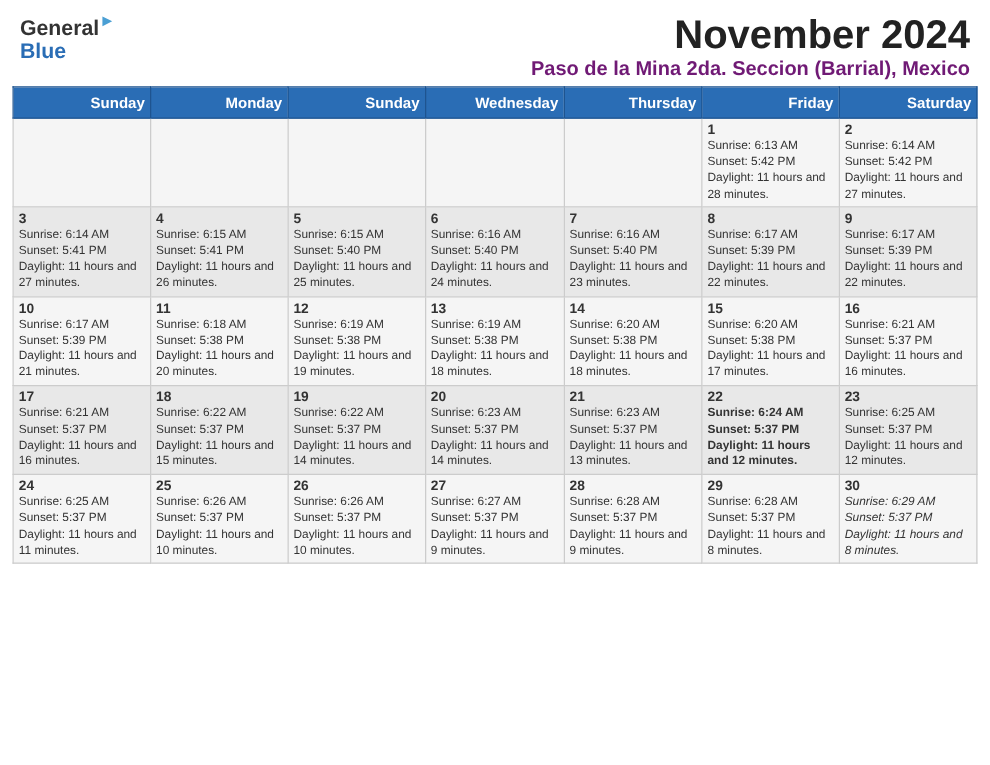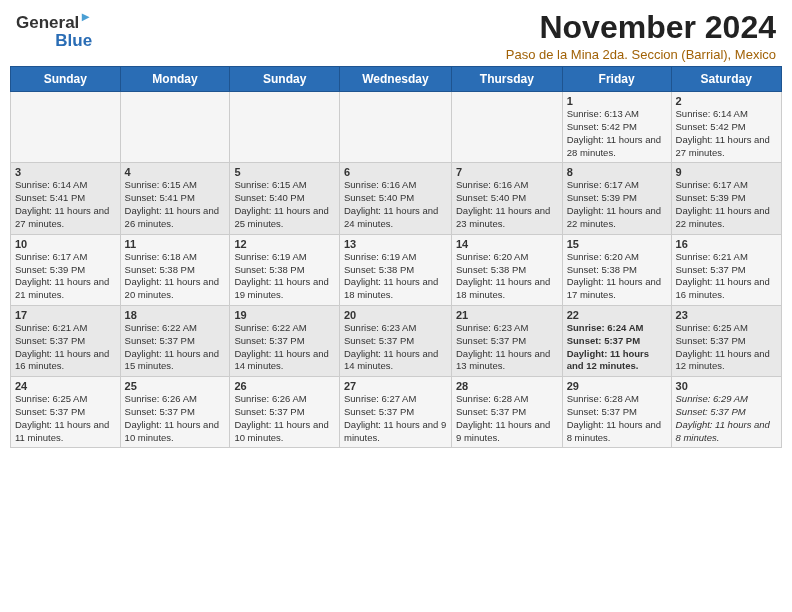--- a/index.html
+++ b/index.html
@@ -16,52 +16,51 @@
     }
     .logo {
       display: flex;
       flex-direction: column;
       align-items: flex-start;
       margin-right: auto;
     }
     .logo-row {
       display: flex;
       align-items: center;
-      text-align: right;
     }
     .title-block {
       text-align: right;
       margin-left: 12px;
     }
     .title-block h1 {
       font-size: 32px;
       font-weight: bold;
       color: #222;
       line-height: 1.1;
     }
     .title-block h2 {
-      font-size: 13px;
-      color: #a16207;
-      font-weight: normal;
+      font-size: 16px;
+      color: #701a75;
+      font-weight: bold;
       margin-top: 2px;
     }
     .calendar-container {
       padding: 0 10px 10px 10px;
     }
     table {
       width: 100%;
       border-collapse: collapse;
     }
     thead tr th {
       background-color: #2a6db5;
       color: #fff;
       font-size: 12px;
       font-weight: bold;
-      padding: 5px 18px;
-      text-align: center;
+      padding: 5px 4px;
+      text-align: right;
       border: 1px solid #1e5490;
     }
     tbody tr td {
       vertical-align: top;
       border: 1px solid #ccc;
       padding: 3px 4px;
       width: 113px;
       min-height: 80px;
       font-size: 10px;
       color: #333;

